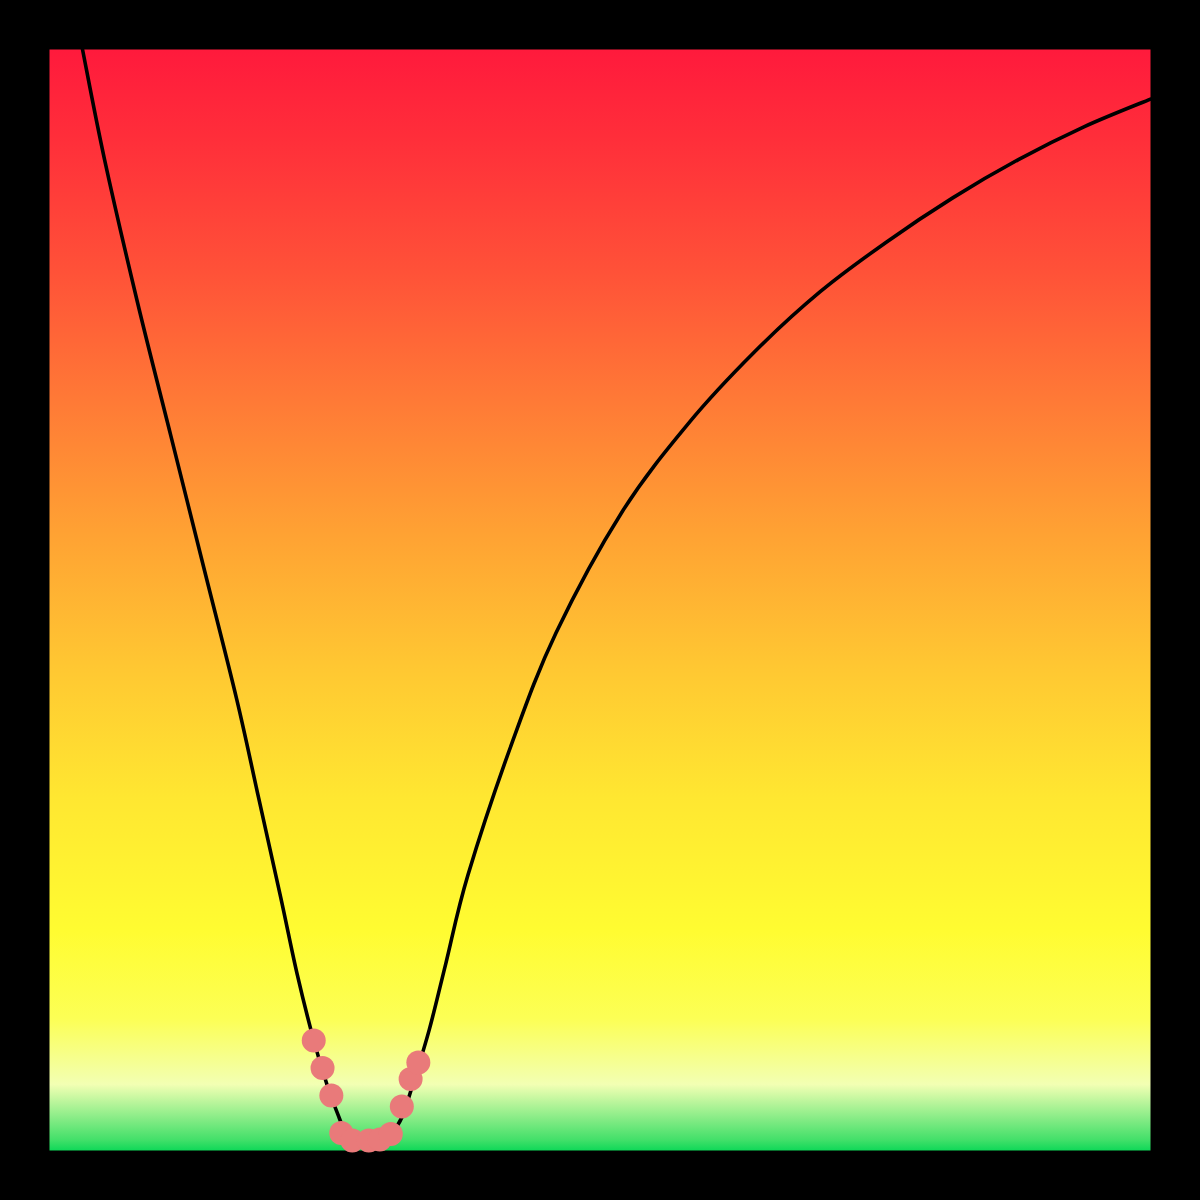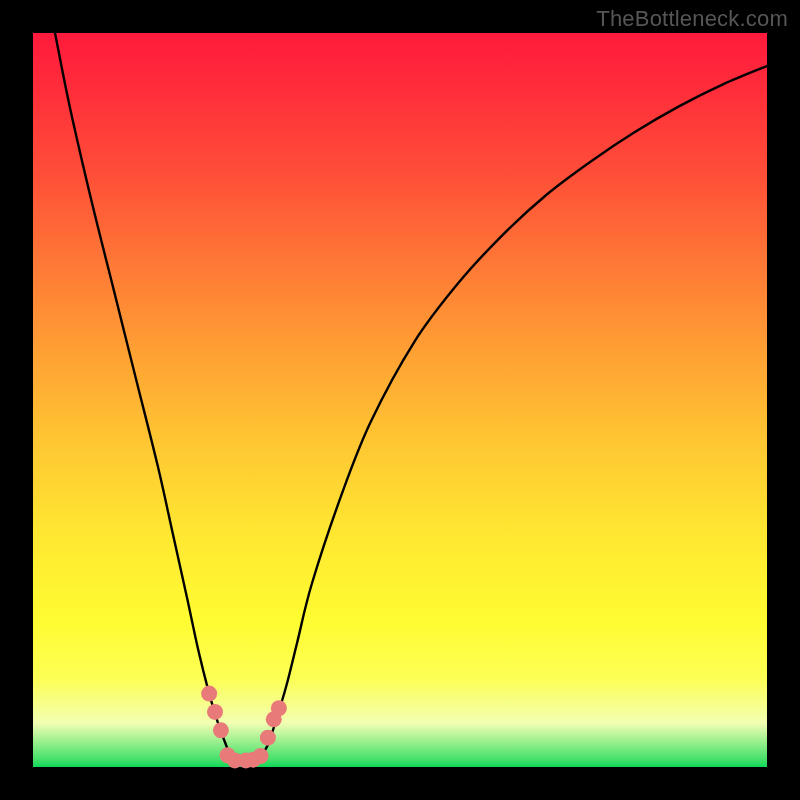--- a/index.html
+++ b/index.html
@@ -77,14 +77,13 @@
           <circle cx="201.85" cy="727.39" r="8" class="marker" fill="#e97a7a"></circle>
           <circle cx="212.86" cy="727.39" r="8" class="marker" fill="#e97a7a"></circle>
           <circle cx="220.20" cy="726.66" r="8" class="marker" fill="#e97a7a"></circle>
           <circle cx="227.54" cy="722.99" r="8" class="marker" fill="#e97a7a"></circle>
           <circle cx="234.88" cy="704.64" r="8" class="marker" fill="#e97a7a"></circle>
           <circle cx="240.75" cy="686.29" r="8" class="marker" fill="#e97a7a"></circle>
           <circle cx="245.89" cy="675.28" r="8" class="marker" fill="#e97a7a"></circle>
         </g>
     </svg>
   </div>
-  <div class="watermark">TheBottleneck.com</div>
 </div>
 
 </body></html>

